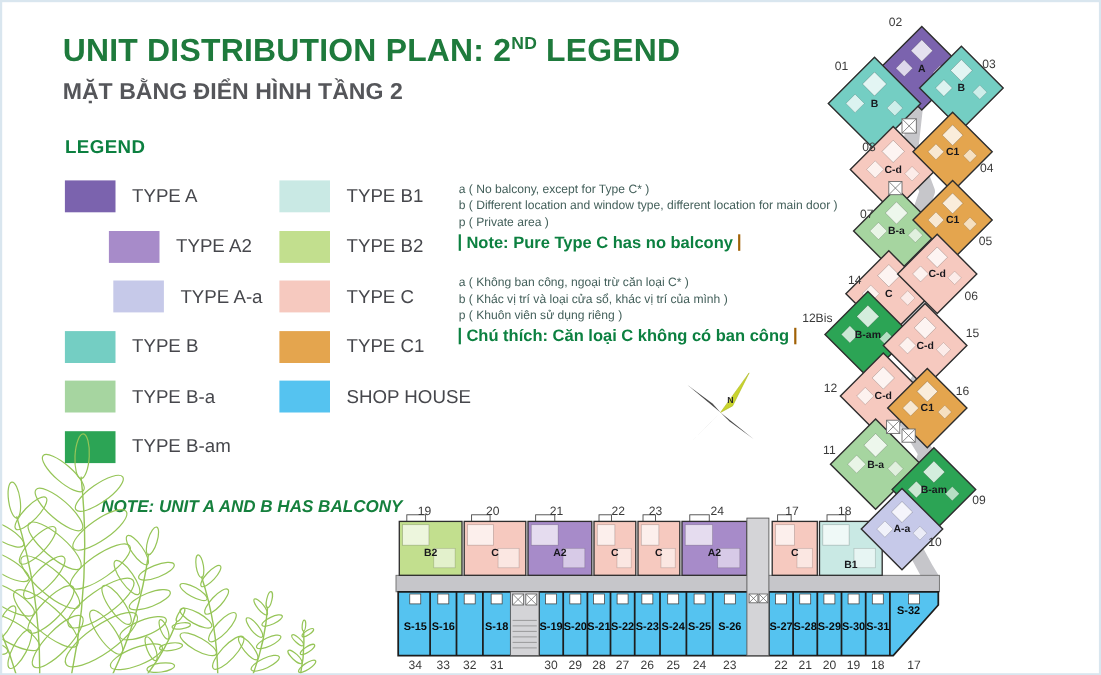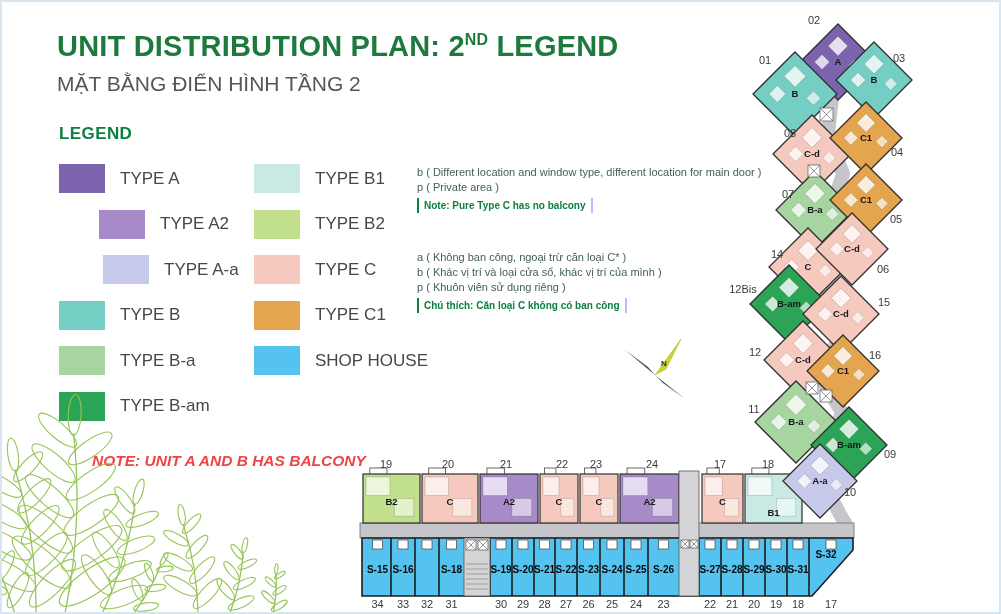--- a/index.html
+++ b/index.html
@@ -2,37 +2,37 @@
 <html><head>
 <meta charset="utf-8">
 <style>
   html,body{margin:0;padding:0;background:#fff;}
   #page{position:relative;width:1001px;height:614px;background:#ffffff;
         border:2px solid #d9e6ef;box-sizing:border-box;overflow:hidden;
         font-family:"Liberation Sans","DejaVu Sans",sans-serif;}
   #title{position:absolute;left:55px;top:28px;font-size:29px;font-weight:800;
          color:#1e7a3c;letter-spacing:.2px;white-space:nowrap;}
   #title sup{font-size:.55em;font-weight:800;}
-  #subtitle{position:absolute;left:55px;top:70px;font-size:21px;font-weight:400;
+  #subtitle{position:absolute;left:55px;top:70px;font-size:21px;font-weight:700;
             color:#55565a;white-space:nowrap;}
   #legend{position:absolute;left:57px;top:122px;width:420px;height:320px;}
   .legend-title{font-size:17px;font-weight:800;color:#0c8040;letter-spacing:.4px;}
   .legend-item{position:absolute;display:flex;align-items:center;}
   .legend-swatch{width:46px;height:29px;flex:0 0 46px;}
   .legend-label{margin-left:15px;font-size:17px;color:#46474c;white-space:nowrap;}
   .notes{position:absolute;left:415px;width:370px;font-size:11px;color:#44605b;
          line-height:15px;}
   #notes-en{top:163px;}
   #notes-vn{top:248px;}
   .note-line{white-space:nowrap;}
   .note-highlight{display:inline-block;margin-top:3px;color:#0c8040;font-weight:700;
-         font-size:10px;border-left:2px solid #0c8040;border-right:2px solid #c4b5fd;
+         font-size:15px;border-left:2px solid #0c8040;border-right:2px solid #a16207;
          padding:0 5px;white-space:nowrap;}
   #balcony-note{position:absolute;left:90px;top:450px;font-size:15.5px;font-weight:700;
-         font-style:italic;color:#ef4444;white-space:nowrap;text-align:right;}
+         font-style:italic;color:#15803d;white-space:nowrap;text-align:right;}
   #plan-svg{position:absolute;left:0;top:0;}
   .unit-num{font-size:11px;fill:#3a3a3a;}
   .unit-type{font-size:9.5px;font-weight:700;fill:#17171c;}
   .shop-label{font-size:10px;font-weight:700;fill:#0a0a0a;}
   .compass-n{font-size:8px;font-weight:700;fill:#2c2c2c;}
 </style>
 </head>
 <body>
 
 <div id="page">
@@ -85,20 +85,21 @@
           <span class="legend-label">TYPE C1</span>
         </div>
         <div class="legend-item" style="left: 195px; top: 222px;">
           <div class="legend-swatch" style="background: rgb(85, 195, 240);"></div>
           <span class="legend-label">SHOP HOUSE</span>
         </div>
       </div>
   </div>
 
   <div id="notes-en" class="notes">
+      <div class="note-line">a ( No balcony, except for Type C* )</div>
       <div class="note-line">b ( Different location and window type, different location for main door )</div>
       <div class="note-line">p ( Private area )</div>
       <div><span class="note-highlight">Note: Pure Type C has no balcony</span></div>
     </div>
   <div id="notes-vn" class="notes">
       <div class="note-line">a ( Không ban công, ngoại trừ căn loại C* )</div>
       <div class="note-line">b ( Khác vị trí và loại cửa sổ, khác vị trí của mình )</div>
       <div class="note-line">p ( Khuôn viên sử dụng riêng )</div>
       <div><span class="note-highlight">Chú thích: Căn loại C không có ban công</span></div>
     </div>

